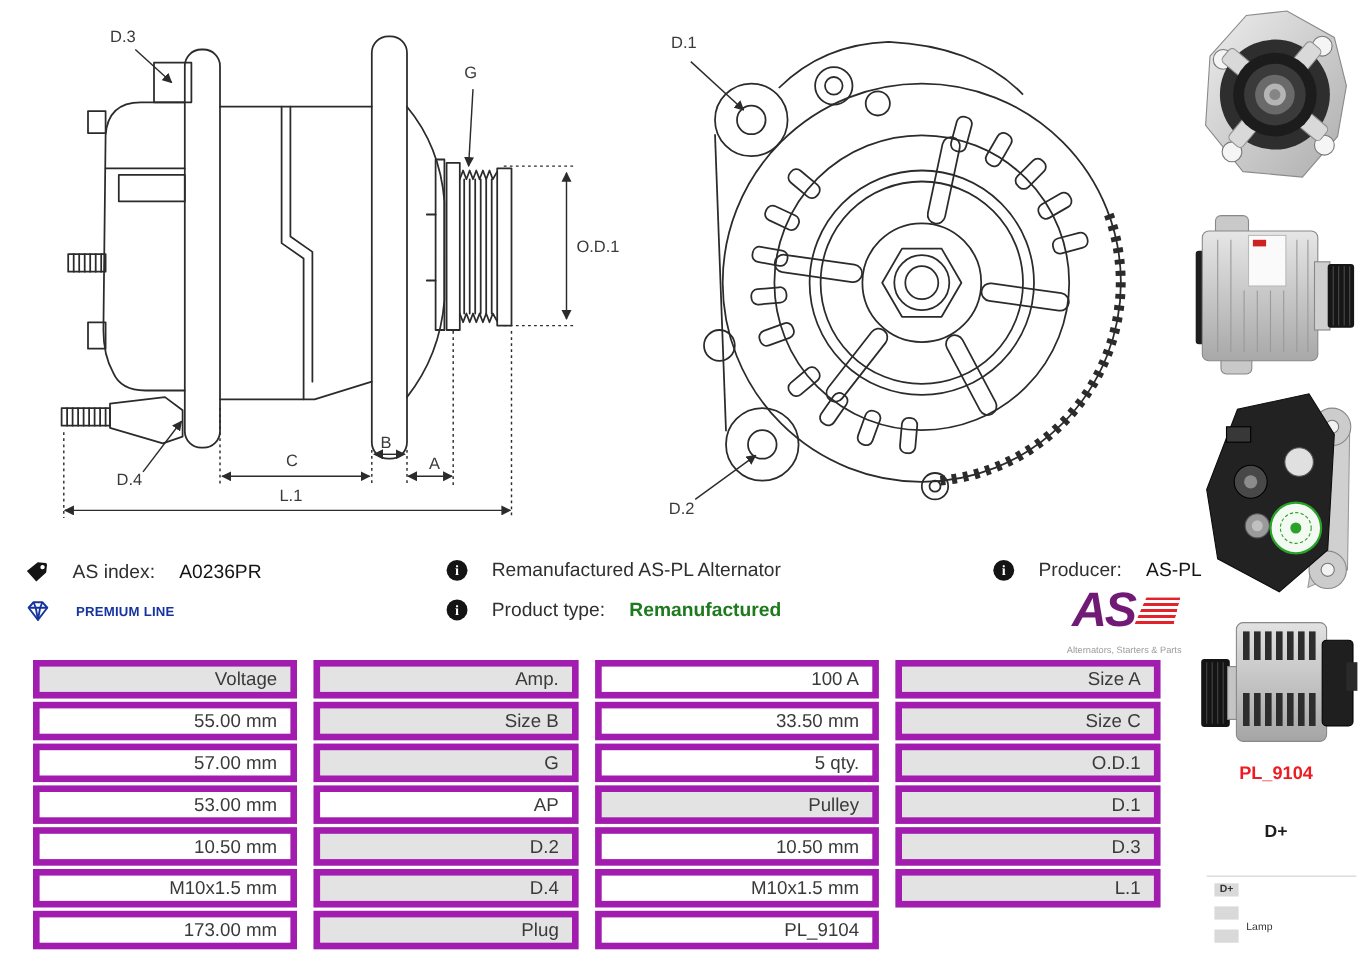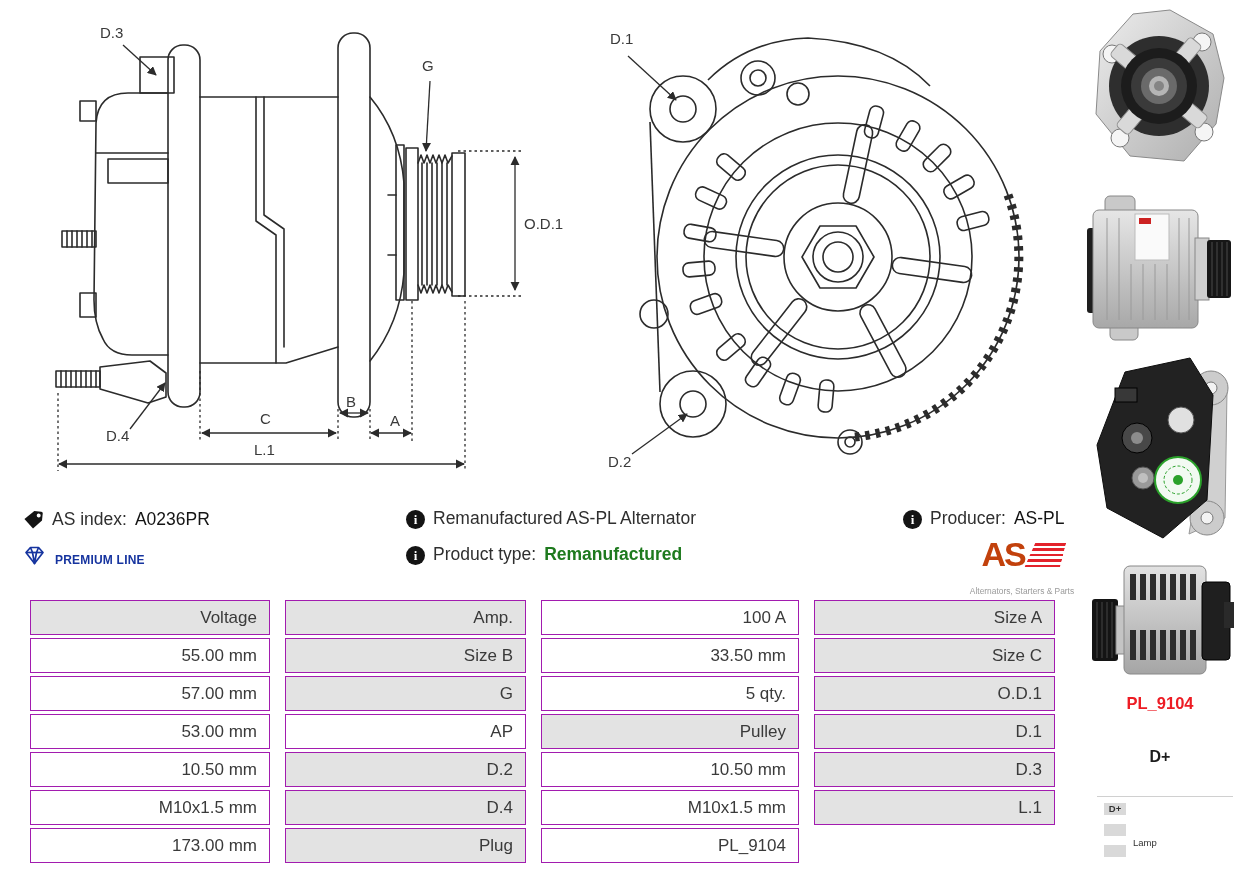--- a/index.html
+++ b/index.html
@@ -6,46 +6,46 @@
   .page{position:relative;width:1237px;height:876px;background:#ffffff;overflow:hidden;
         font-family:"Liberation Sans",sans-serif;color:#2f2f2f;}
 
   
   .diag{position:absolute;}
   #diag-side{left:28px;top:5px;}
   #diag-front{left:588px;top:14px;}
   .diag text{font-family:"Liberation Sans",sans-serif;font-size:15px;fill:#3a3a3a;stroke:none;}
 
   
-  .info-item{position:absolute;display:flex;align-items:flex-end;gap:8px;font-size:17.5px;color:#2f2f2f;white-space:nowrap;}
+  .info-item{position:absolute;display:flex;align-items:center;gap:22px;font-size:17.5px;color:#2f2f2f;white-space:nowrap;}
   #as-index{left:22px;top:508px;}
   #desc{left:406px;top:508px;}
   #producer{left:903px;top:508px;}
   #premium{left:22px;top:544px;}
   #ptype{left:406px;top:544px;}
   .bold{font-weight:normal;color:#141414;}
   .premium-text{color:#16349f;font-weight:bold;font-size:12px;letter-spacing:.2px;}
   .green{color:#1e7a1e;font-weight:bold;}
   .info-icon{width:19px;height:19px;border-radius:50%;background:#141414;color:#fff;display:flex;
              align-items:center;justify-content:center;font-size:13px;font-weight:bold;
              font-family:"Liberation Serif",serif;flex:0 0 auto;line-height:1;}
 
   
   .as-logo{position:absolute;left:963px;top:536px;width:118px;}
   .as-mark{display:flex;align-items:flex-end;justify-content:center;height:33px;}
-  .as-as{font-size:34px;line-height:29px;font-weight:900;color:#c2410c;letter-spacing:-2px;}
+  .as-as{font-size:44px;line-height:29px;font-weight:900;font-style:italic;color:#701a75;letter-spacing:-2px;}
   .as-flag{width:36px;height:26px;margin-left:2px;
            background:repeating-linear-gradient(to bottom,#e3222b 0 2.6px,transparent 2.6px 5.4px);
            clip-path:polygon(14% 0,100% 0,100% 100%,0 100%);transform:skewX(-14deg);}
   .as-tagline{font-size:8.4px;color:#9a9a9a;margin-top:17px;white-space:nowrap;text-align:center;}
 
   
   .spec-table{position:absolute;left:18px;top:600px;display:grid;
               grid-template-columns:252px 253px 270px 253px;grid-auto-rows:35px;gap:3px;}
-  .cell{border:1px solid #a21caf;display:flex;align-items:center;justify-content:flex-end;
+  .cell{border:6px solid #a21caf;display:flex;align-items:center;justify-content:flex-end;
         padding:0 12px 0 6px;font-size:17px;color:#3a3a3a;background:#fff;overflow:hidden;margin-left:12px;}
   .cell.lab{background:#e3e3e3;}
 
   
   .photo{position:absolute;}
   #photo1{left:1088px;top:6px;}
   #photo2{left:1085px;top:188px;}
   #photo3{left:1085px;top:350px;}
   #photo4{left:1090px;top:554px;}
   .plug-code{position:absolute;left:1085px;top:694px;width:150px;text-align:center;

